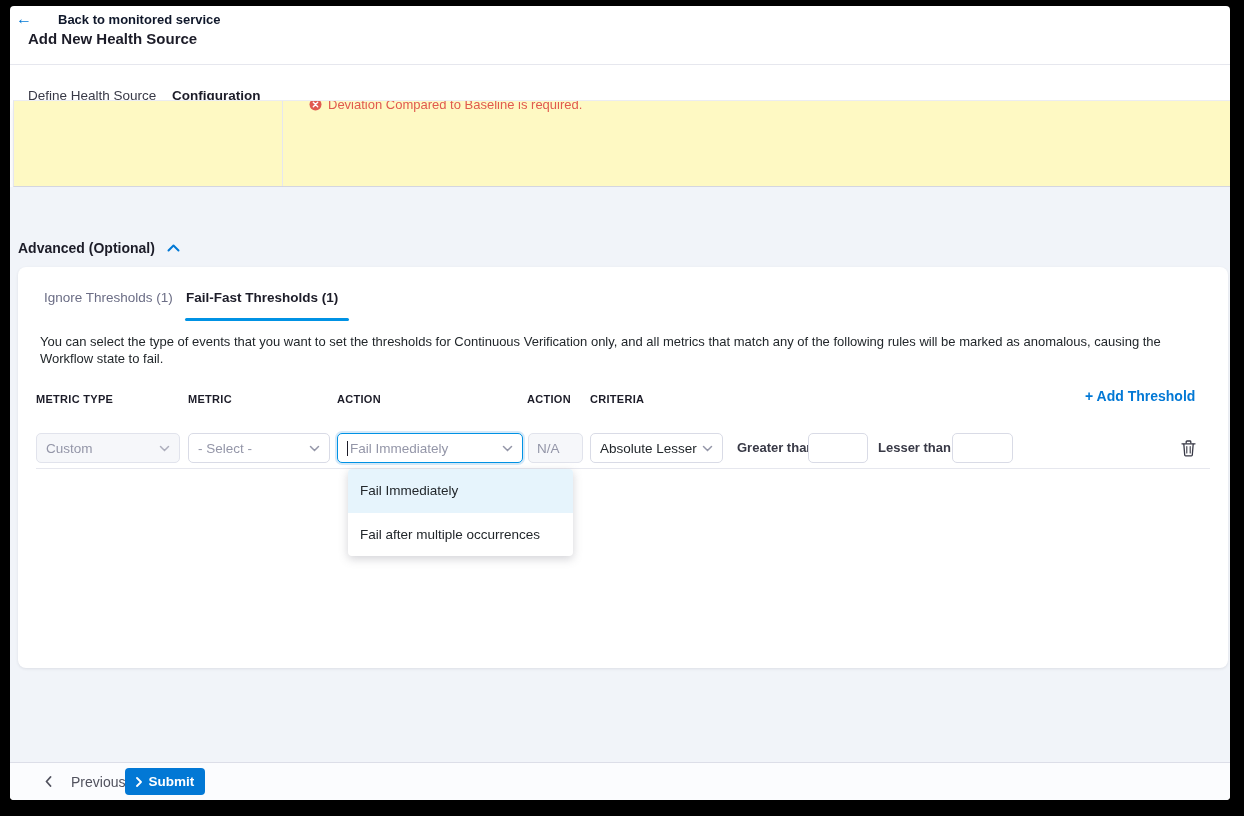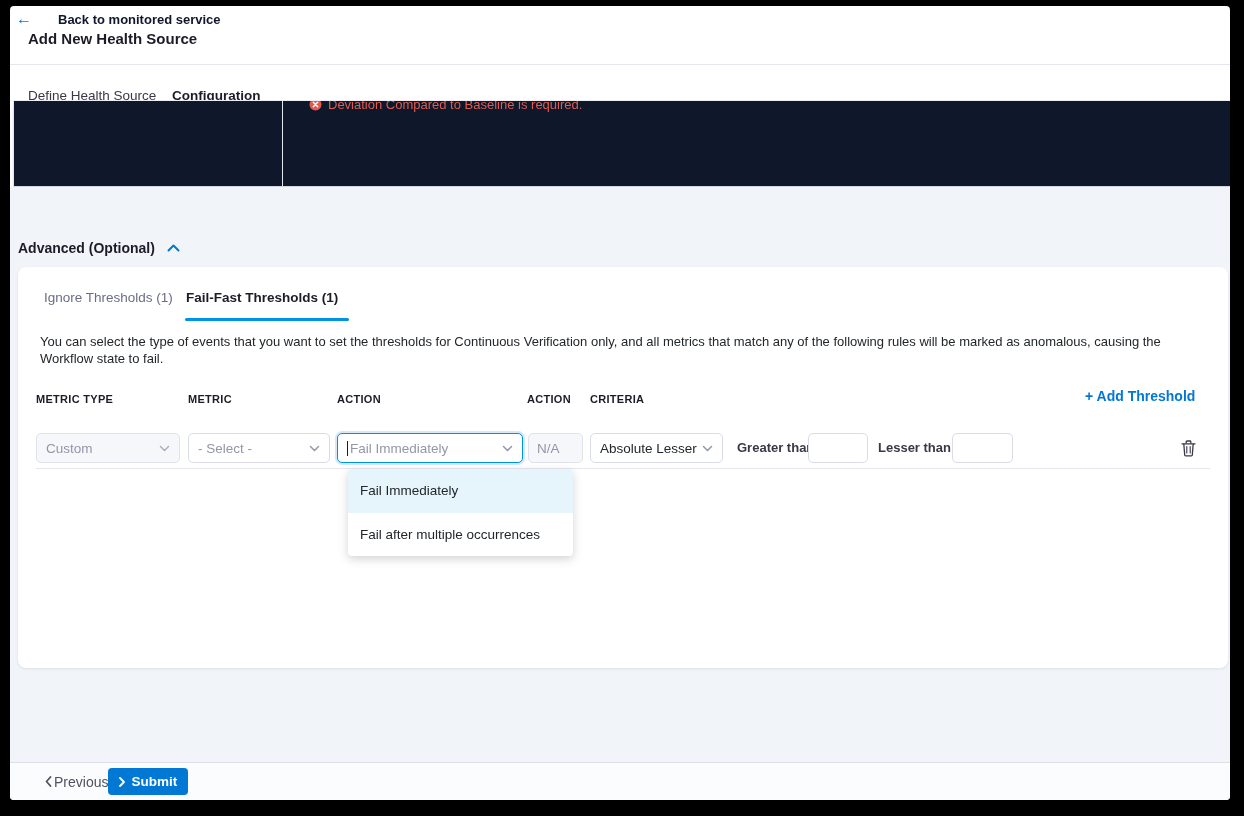--- a/index.html
+++ b/index.html
@@ -15,21 +15,21 @@
   .page-title { position:absolute; left:18px; top:24px; font-size:15px; font-weight:bold; color:#1c1c28; }
   .header-divider { position:absolute; left:0; top:58px; width:100%; height:1px; background:#e6e7ee; }
   
   .main-tabbar { position:absolute; left:0; top:72px; width:100%; height:35px; }
   .main-tab { position:absolute; top:10px; font-size:13.5px; color:#383946; cursor:pointer; }
   .main-tab.t1 { left:18px; }
   .main-tab.t2 { left:162px; font-weight:bold; color:#1c1c28; }
   .main-tab-underline { position:absolute; left:158px; top:31px; width:100px; height:3px; background:#0092e4; border-radius:2px; }
   
   .panel {
-    position:absolute; left:3px; top:94px; width:1217px; height:87px; background:#0f172a;
+    position:absolute; left:3px; top:94px; width:1217px; height:87px; background:#fef9c3;
     border-left:1px solid #e6e7ee; border-top:1px solid #ecedf2; border-bottom:1px solid #d4d6e0;
     box-shadow:0 5px 7px -3px rgba(96,97,112,0.28); overflow:hidden;
   }
   .panel-vdivider { position:absolute; left:268px; top:0; width:1px; height:100%; background:#e6e7ee; }
   .error-row { position:absolute; left:295px; top:-4px; display:flex; align-items:center; gap:6px; }
   .error-text { color:#e05a4f; font-size:13px; }
   
   .content-bg { position:absolute; left:0; top:181px; width:100%; height:575px; background:#f1f4f9; }
   .advanced-row { position:absolute; left:8px; top:234px; display:flex; align-items:center; gap:12px; cursor:pointer; }
   .advanced-label { font-size:14px; font-weight:bold; color:#1c1c28; }
@@ -73,21 +73,21 @@
   .menu {
     position:absolute; left:330px; top:202px; width:225px; height:87px; background:#fff;
     border-radius:4px; box-shadow:0 3px 10px rgba(96,97,112,0.28); z-index:5;
     display:flex; flex-direction:column; overflow:hidden;
   }
   .menu-item { flex:1; display:flex; align-items:center; padding-left:12px; font-size:13.5px; color:#22272b; cursor:pointer; }
   .menu-item.selected { background:#e6f4fc; }
   
   .footer { position:absolute; left:0; top:756px; width:100%; height:38px; background:#fbfcfe;
             border-top:1px solid #dcdee8; display:flex; align-items:center; }
-  .prev-btn { margin-left:35px; display:flex; align-items:center; gap:2px; font-size:14px; color:#51525e; cursor:pointer; }
+  .prev-btn { margin-left:35px; display:flex; align-items:center; gap:19px; font-size:14px; color:#51525e; cursor:pointer; }
   .submit-btn { height:27px; padding:0 11px; background:#0278d5; border:none; border-radius:4px;
                 display:flex; align-items:center; gap:6px; color:#fff; font-size:13.5px; font-weight:bold;
                 font-family:"Liberation Sans",sans-serif; cursor:pointer; }
   svg { display:block; }
 </style>
 </head>
 <body>
 
 <div id="app">
 

